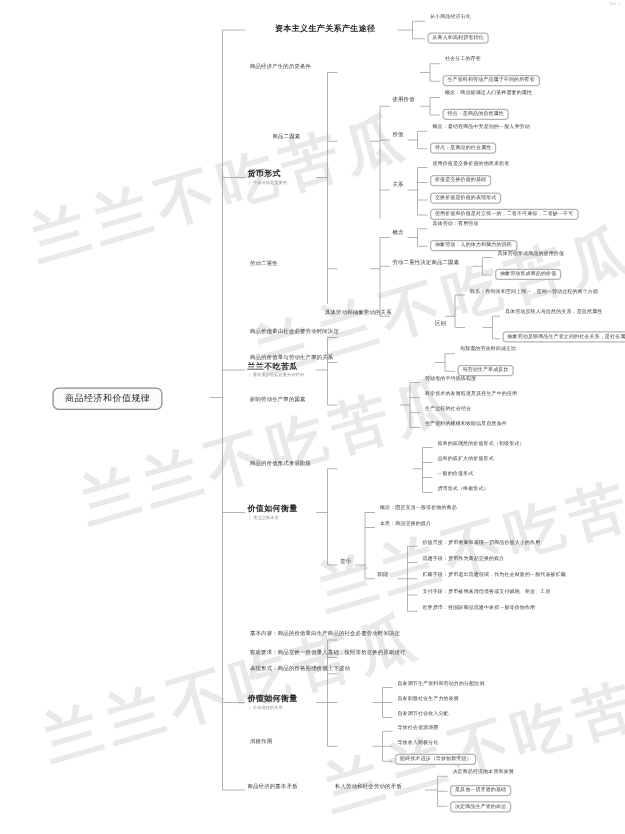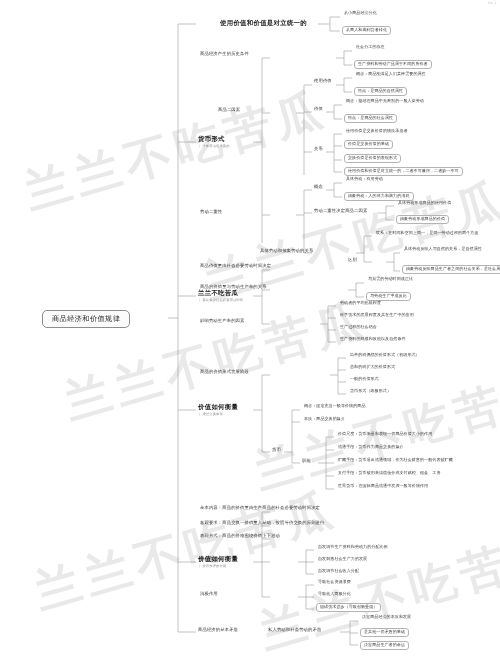--- a/index.html
+++ b/index.html
@@ -258,21 +258,21 @@
 
     <line x1="340" y1="632" x2="350" y2="632"></line>
     <line x1="350" y1="621" x2="350" y2="645"></line>
     <line x1="350" y1="621" x2="358" y2="621"></line>
     <line x1="350" y1="633" x2="358" y2="633"></line>
     <line x1="350" y1="645" x2="358" y2="645"></line>
   </svg>
 
   <div class="node root" style="left:42px; top:310px;">商品经济和价值规律</div>
 
-  <div class="node lv1" style="left:220px; top:20px;">使用价值和价值是对立统一的</div>
+  <div class="node lv1" style="left:220px; top:20px;">资本主义生产关系产生途径</div>
   <div class="node plain" style="left:342px; top:11px;">从小商品经济分化</div>
   <div class="node cap" style="left:342px; top:26px;">从商人和高利贷者转化</div>
 
   <div class="node lv1" style="left:198px; top:136px;">
     <span>货币形式</span>
     <span class="sub">｜ 个体劳动最重要的</span>
   </div>
 
   <div class="node lv2" style="left:200px; top:52px;">商品经济产生的历史条件</div>
   <div class="node plain" style="left:354px; top:45px;">社会分工的存在</div>

